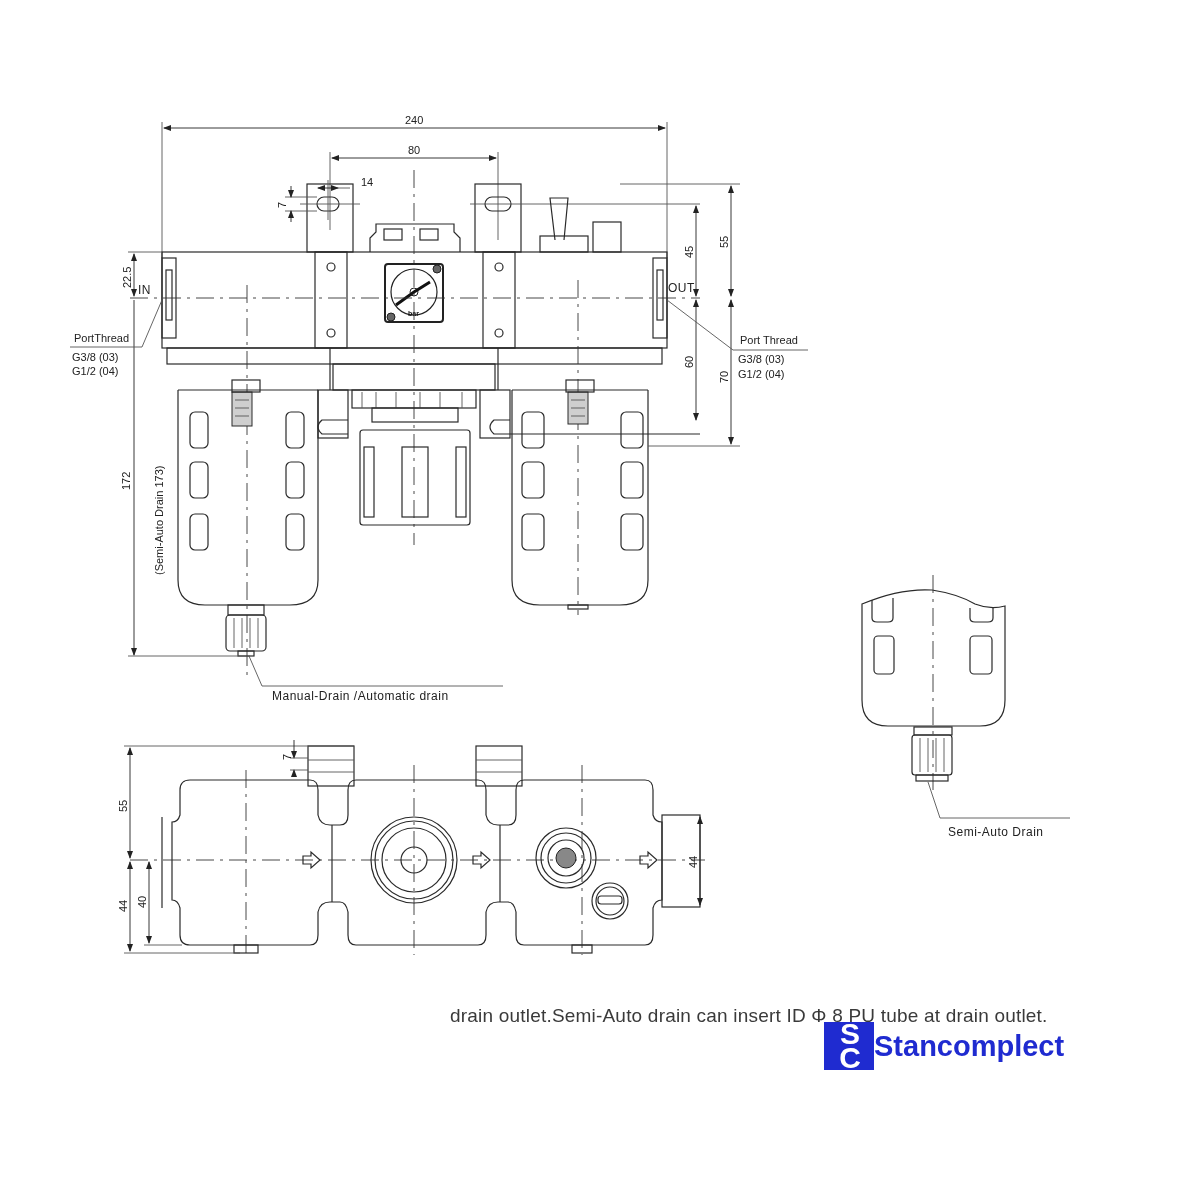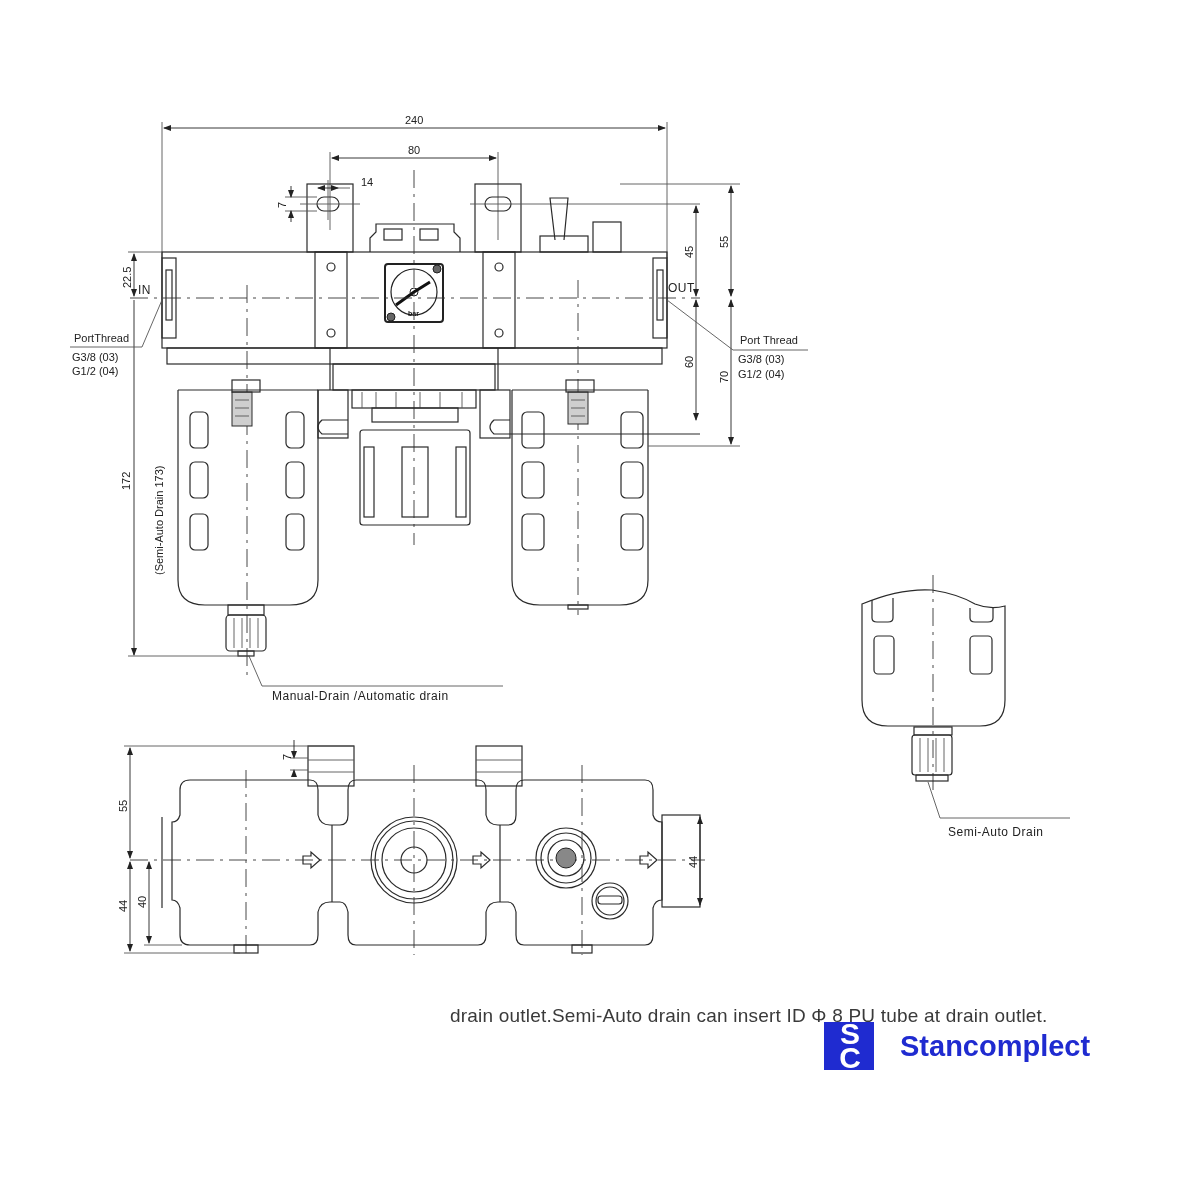--- a/index.html
+++ b/index.html
@@ -9,21 +9,21 @@
   .lt { stroke: #555; stroke-width: 0.9; fill: none; }
   .cl { stroke: #333; stroke-width: 0.9; fill: none; stroke-dasharray: 18 6 3 6; }
   .dim { stroke: #222; stroke-width: 0.9; fill: none; }
   .fillg { fill: #cfcfcf; stroke: #2a2a2a; stroke-width: 1; }
   .dimtext { font-family: "Liberation Sans", sans-serif; font-size: 11px; fill: #222; }
   .lbl { font-family: "Liberation Sans", sans-serif; font-size: 12px; fill: #222; letter-spacing: 0.5px; }
   .lbls { font-family: "Liberation Sans", sans-serif; font-size: 11px; fill: #222; }
   .note { position: absolute; left: 450px; top: 1003px; width: 720px; font-family: "Liberation Sans", sans-serif; font-size: 19px; line-height: 26px; color: #3a3a3a; letter-spacing: 0.2px; }
   .brand { position: absolute; left: 824px; top: 1022px; height: 48px; display: flex; align-items: center; }
   .brand-logo { width: 50px; height: 48px; background: #1f2bd0; color: #fff; font-family: "Liberation Sans", sans-serif; font-weight: bold; font-size: 30px; line-height: 24px; display: flex; flex-direction: column; align-items: center; justify-content: center; letter-spacing: -2px; }
-  .brand-name { margin-left: 26px; font-family: "Liberation Sans", sans-serif; font-weight: bold; font-size: 29px; color: #1f2bd0; }
+  .brand-name { margin-left: 0; font-family: "Liberation Sans", sans-serif; font-weight: bold; font-size: 29px; color: #1f2bd0; }
 </style>
 </head>
 <body>
 
 <svg id="drawing" width="1200" height="1200" viewBox="0 0 1200 1200" xmlns="http://www.w3.org/2000/svg">
   <defs>
     <marker id="arr" markerWidth="8" markerHeight="8" refX="7" refY="4" orient="auto-start-reverse" markerUnits="userSpaceOnUse">
       <path d="M0,1 L8,4 L0,7 Z" fill="#222"></path>
     </marker>
   </defs>

